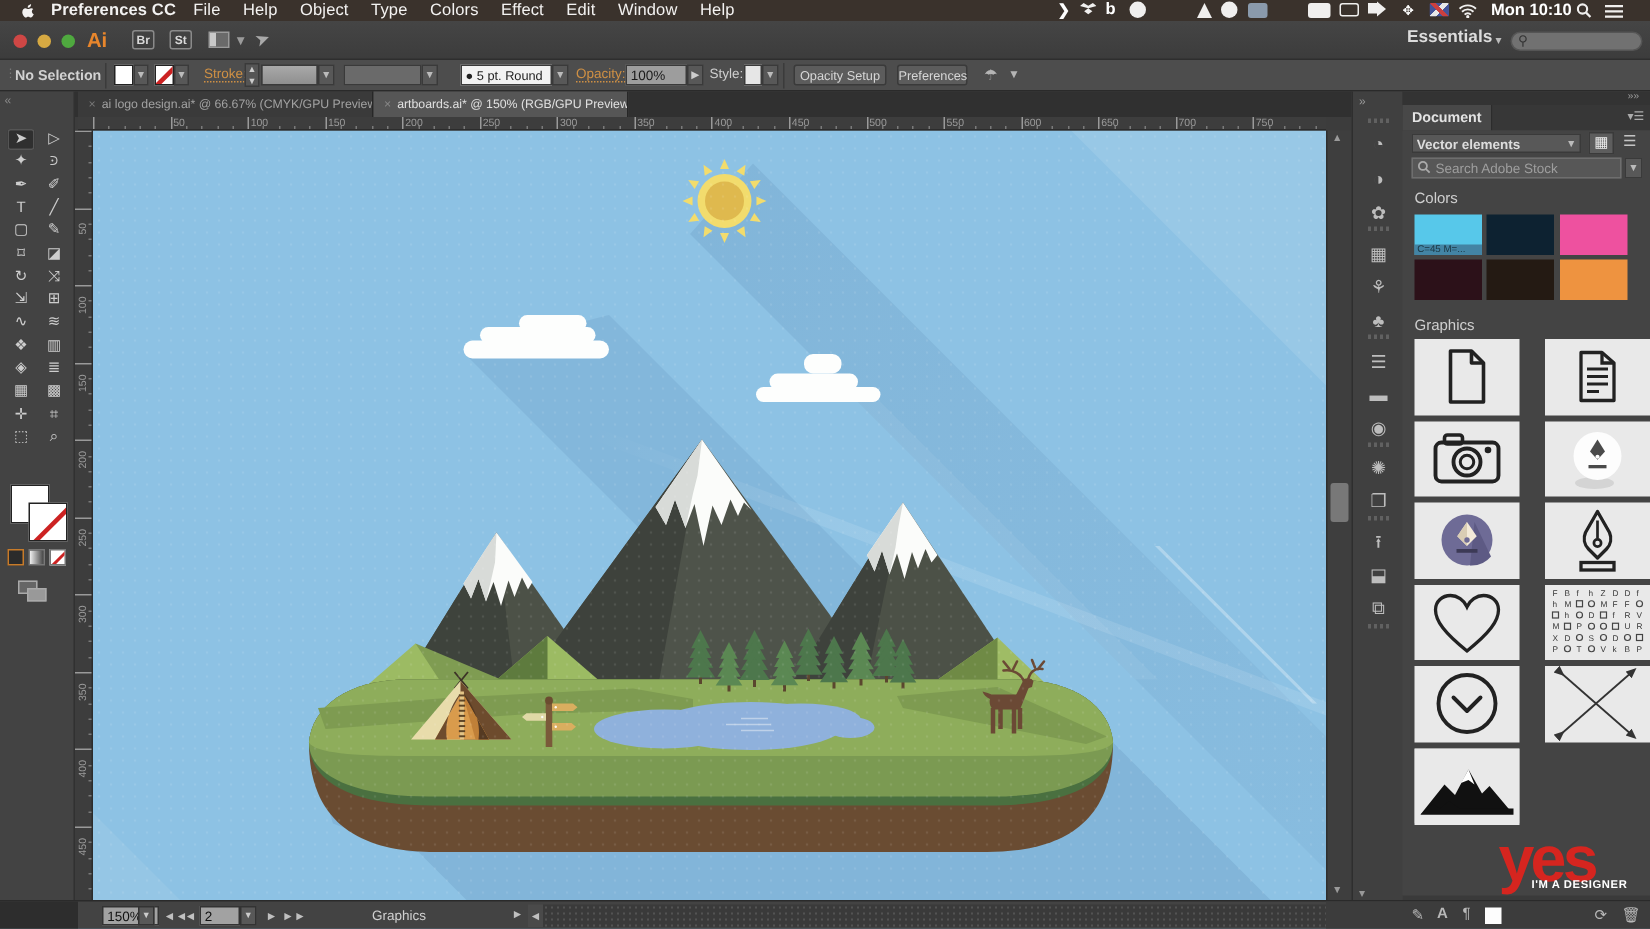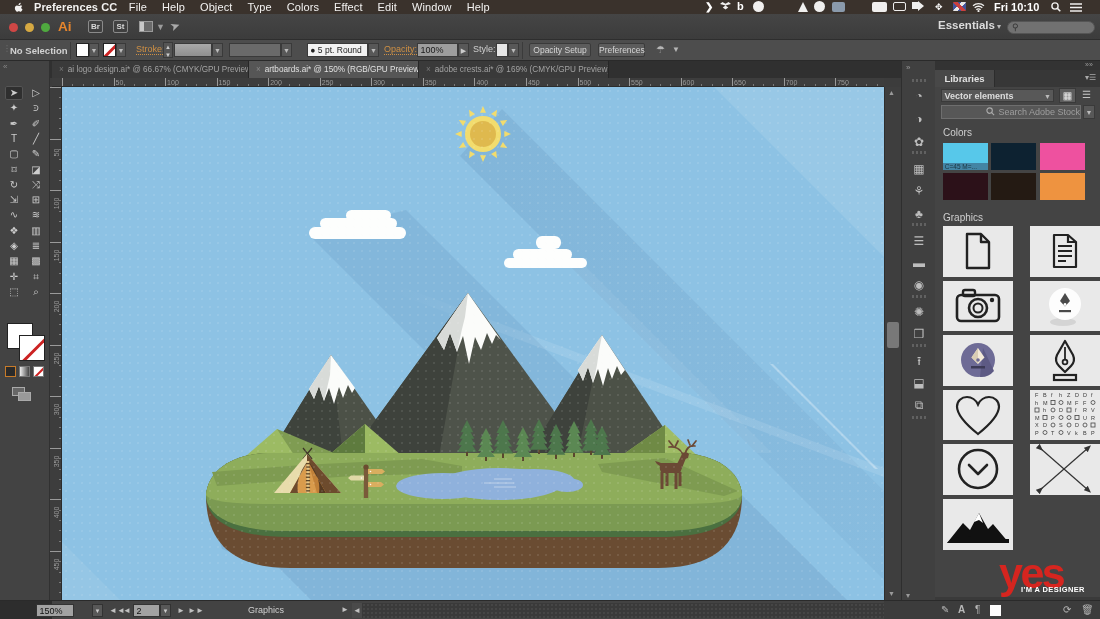--- a/index.html
+++ b/index.html
@@ -77,21 +77,21 @@
       <i class="abs" style="left:193px;top:2px;width:13px;height:9px;border:1.5px solid #f0efee;border-radius:2px;"></i>
       <i class="abs" style="left:212px;top:2px;width:6px;height:7px;background:#f0efee;"></i>
       <i class="abs" style="left:218px;top:0px;width:0;height:0;border:5px solid transparent;border-left:6px solid #f0efee;margin-top:1px;"></i>
       <i class="abs" style="left:235px;top:2px;font-size:9px;color:#fff;">✥</i>
       <i class="abs" style="left:253px;top:2px;width:13px;height:9px;background-color:#44549a;background-image:linear-gradient(45deg,transparent 40%,#c94040 40%,#c94040 60%,transparent 60%),linear-gradient(-45deg,transparent 40%,#e8e8e8 40%,#e8e8e8 60%,transparent 60%);border-radius:1px;"></i>
       <svg class="abs" style="left:272px;top:2px;" width="13" height="10" viewBox="0 0 14 11">
         <path d="M7 10.2 L2.2 5.3 A7 7 0 0 1 11.8 5.3 Z" fill="none"></path>
         <path d="M1 4.2 A8.5 8.5 0 0 1 13 4.2 M2.8 6.4 A6 6 0 0 1 11.2 6.4 M4.7 8.5 A3.2 3.2 0 0 1 9.3 8.5" stroke="#f0efee" stroke-width="1.4" fill="none"></path>
         <circle cx="7" cy="10" r="1.2" fill="#f0efee"></circle>
       </svg>
-      <i class="abs" style="left:294px;top:1px;font-size:11px;font-weight:bold;color:#fff;letter-spacing:0;">Fri 10:10</i>
+      <i class="abs" style="left:294px;top:1px;font-size:11px;font-weight:bold;color:#fff;letter-spacing:0;">Mon 10:10</i>
       <svg class="abs" style="left:351px;top:2px;" width="10" height="10" viewBox="0 0 10 10">
         <circle cx="4" cy="4" r="3.1" fill="none" stroke="#f0efee" stroke-width="1.4"></circle>
         <line x1="6.4" y1="6.4" x2="9.3" y2="9.3" stroke="#f0efee" stroke-width="1.5"></line>
       </svg>
       <svg class="abs" style="left:370px;top:3px;" width="12" height="9" viewBox="0 0 12 9">
         <g stroke="#f0efee" stroke-width="1.5">
           <line x1="0" y1="1" x2="12" y2="1"></line>
           <line x1="0" y1="4.5" x2="12" y2="4.5"></line>
           <line x1="0" y1="8" x2="12" y2="8"></line>
         </g>
@@ -144,21 +144,20 @@
     <span class="abs" style="left:656px;top:4px;color:#b5b5b5;font-size:10px;">☂</span>
     <span class="abs" style="left:672px;top:5px;color:#b5b5b5;font-size:8px;">▼</span>
   </div>
 
   <div class="abs" style="left:0;top:61px;width:52px;height:17px;background:#303030;color:#888;font-size:8px;">
       <span style="position:absolute;left:3px;top:1px;">«</span>
     </div>
   <div id="tabbar" class="abs">
     <span class="tab" style="left:0px; width:197px;"><span style="color:#777;margin:0 4px 0 7px;">×</span>ai logo design.ai* @ 66.67% (CMYK/GPU Preview)</span>
     <span class="tab active" style="left:197px; width:170px;"><span style="color:#888;margin:0 4px 0 7px;">×</span>artboards.ai* @ 150% (RGB/GPU Preview)</span>
-    <span class="tab" style="left:367px; width:190px;"><span style="color:#777;margin:0 4px 0 7px;">×</span>adobe crests.ai* @ 169% (CMYK/GPU Preview)</span>
   </div>
 
   <div id="hruler" class="abs">
       <i class="abs" style="left:10.0px;top:0;width:1px;height:9px;background:#9a9a9a;"></i>
       <i class="abs" style="left:20.3px;top:6px;width:1px;height:3px;background:#7a7a7a;"></i>
       <i class="abs" style="left:30.6px;top:6px;width:1px;height:3px;background:#7a7a7a;"></i>
       <i class="abs" style="left:40.9px;top:6px;width:1px;height:3px;background:#7a7a7a;"></i>
       <i class="abs" style="left:51.2px;top:6px;width:1px;height:3px;background:#7a7a7a;"></i>
       <i class="abs" style="left:61.5px;top:0;width:1px;height:9px;background:#9a9a9a;"></i>
       <i class="rnum" style="left:63.5px;top:1px;font-style:normal;">50</i>
@@ -535,21 +534,21 @@
   <div id="dots" class="abs"></div>
 
   <div id="vscroll" class="abs">
     <div class="abs" style="left:3px;top:2px;color:#9a9a9a;font-size:7px;">▲</div>
     <div class="abs" style="left:2px;top:235px;width:12px;height:26px;background:#787878;border-radius:2px;"></div>
     <div class="abs" style="left:3px;top:503px;color:#9a9a9a;font-size:7px;">▼</div>
   </div>
 
   <div id="statusbar" class="abs">
     <span class="abs" style="left:0;top:0;width:52px;height:19px;background:#2d2d2d;"></span>
-    <span class="abs" style="left:36px;top:3px;width:38px;height:13px;background:#a2a2a2;border:1px solid #333;color:#111;line-height:12px;">&nbsp;150%</span>
+    <span class="abs" style="left:68px;top:3px;width:38px;height:13px;background:#a2a2a2;border:1px solid #333;color:#111;line-height:12px;">&nbsp;150%</span>
     <span class="abs" style="left:92px;top:3px;width:11px;height:13px;background:#585858;border:1px solid #333;color:#ccc;font-size:6px;text-align:center;line-height:13px;">▼</span>
     <span class="abs" style="left:109px;top:5px;color:#c0c0c0;font-size:8px;">◄◄</span>
     <span class="abs" style="left:123px;top:5px;color:#c0c0c0;font-size:8px;">◄</span>
     <span class="abs" style="left:133px;top:3px;width:27px;height:13px;background:#a2a2a2;border:1px solid #333;color:#111;line-height:12px;">&nbsp;2</span>
     <span class="abs" style="left:160px;top:3px;width:11px;height:13px;background:#585858;border:1px solid #333;color:#ccc;font-size:6px;text-align:center;line-height:13px;">▼</span>
     <span class="abs" style="left:177px;top:5px;color:#c0c0c0;font-size:8px;">►</span>
     <span class="abs" style="left:188px;top:5px;color:#c0c0c0;font-size:8px;">►►</span>
     <span class="abs" style="left:248px;top:4px;color:#d0d0d0;">Graphics</span>
     <span class="abs" style="left:341px;top:4px;color:#c0c0c0;font-size:8px;">►</span>
     <span class="abs" style="left:352px;top:2px;width:10px;height:15px;background:#4a4a4a;color:#c0c0c0;font-size:8px;text-align:center;line-height:15px;">◄</span>
@@ -585,27 +584,27 @@
       <i class="abs" style="left:7px;top:292px;width:20px;height:17px;color:#bdbdbd;font-size:12px;text-align:center;line-height:17px;font-style:normal;">⭱</i>
       <i class="abs" style="left:7px;top:314px;width:20px;height:17px;color:#bdbdbd;font-size:12px;text-align:center;line-height:17px;font-style:normal;">⬓</i>
       <i class="abs" style="left:7px;top:336px;width:20px;height:17px;color:#bdbdbd;font-size:12px;text-align:center;line-height:17px;font-style:normal;">⧉</i>
       <i class="abs" style="left:4px;top:530px;color:#999;font-size:8px;font-style:normal;">▾</i>
     </div>
 
   <div id="libpanel" class="abs">
       <div class="abs" style="left:0;top:0;width:165px;height:9px;background:#333;"></div>
       <i class="abs" style="left:150px;top:0px;color:#999;font-size:7px;font-style:normal;">»»</i>
       <div class="abs" style="left:0;top:9px;width:165px;height:17px;background:#373737;"></div>
-      <div class="abs" style="left:0;top:9px;width:60px;height:17px;background:#484848;border-right:1px solid #2c2c2c;color:#e3e3e3;font-size:9.5px;font-weight:bold;line-height:17px;text-align:center;">Libraries</div>
+      <div class="abs" style="left:0;top:9px;width:60px;height:17px;background:#484848;border-right:1px solid #2c2c2c;color:#e3e3e3;font-size:9.5px;font-weight:bold;line-height:17px;text-align:center;">Document</div>
       <i class="abs" style="left:150px;top:12px;color:#aaa;font-size:8px;font-style:normal;">▾☰</i>
       <div class="abs" style="left:0;top:26px;width:165px;height:513px;background:#444;"></div>
       <div class="abs" style="left:6px;top:28px;width:113px;height:13px;background:#585858;border:1px solid #3a3a3a;color:#ddd;font-size:9px;font-weight:bold;line-height:12px;">&nbsp;Vector elements<span class="abs" style="right:2px;top:1px;color:#bbb;font-size:7px;">▼</span></div>
       <div class="abs" style="left:124px;top:27px;width:17px;height:15px;background:#5d5d5d;border:1px solid #3a3a3a;color:#eee;font-size:10px;text-align:center;line-height:14px;">▦</div>
       <div class="abs" style="left:143px;top:27px;width:17px;height:15px;color:#c4c4c4;font-size:10px;text-align:center;line-height:14px;">☰</div>
-      <div class="abs" style="left:6px;top:44px;width:140px;height:14px;background:#575757;border:1px solid #6e6e6e;color:#9e9e9e;font-size:9px;line-height:13px;text-align:right;"><svg width="9" height="9" style="vertical-align:-1px;margin:0 3px 0 3px;" viewBox="0 0 10 10">
+      <div class="abs" style="left:6px;top:44px;width:140px;height:14px;background:#575757;border:1px solid #6e6e6e;color:#9e9e9e;font-size:9px;line-height:13px;"><svg width="9" height="9" style="vertical-align:-1px;margin:0 3px 0 3px;" viewBox="0 0 10 10">
           <circle cx="4" cy="4" r="3" fill="none" stroke="#aaa" stroke-width="1.3"></circle>
           <line x1="6.3" y1="6.3" x2="9" y2="9" stroke="#aaa" stroke-width="1.3"></line>
         </svg>Search Adobe Stock</div>
       <div class="abs" style="left:148px;top:44px;width:12px;height:14px;background:#585858;border:1px solid #3a3a3a;color:#bbb;font-size:7px;text-align:center;line-height:13px;">▼</div>
       <div class="abs" style="left:8px;top:66px;color:#cfcfcf;font-size:10px;">Colors</div>
       <div class="abs" style="left:8px;top:82px;width:45px;height:27px;background:#57c8ea;"></div>
       <div class="abs" style="left:8px;top:102px;width:45px;height:7px;background:rgba(60,110,140,0.75);color:#1b3743;font-size:6.5px;line-height:7px;">&nbsp;C=45 M=...</div>
       <div class="abs" style="left:56px;top:82px;width:45px;height:27px;background:#0d2231;"></div>
       <div class="abs" style="left:105px;top:82px;width:45px;height:27px;background:#ee519f;"></div>
       <div class="abs" style="left:8px;top:112px;width:45px;height:27px;background:#2c1119;"></div>

